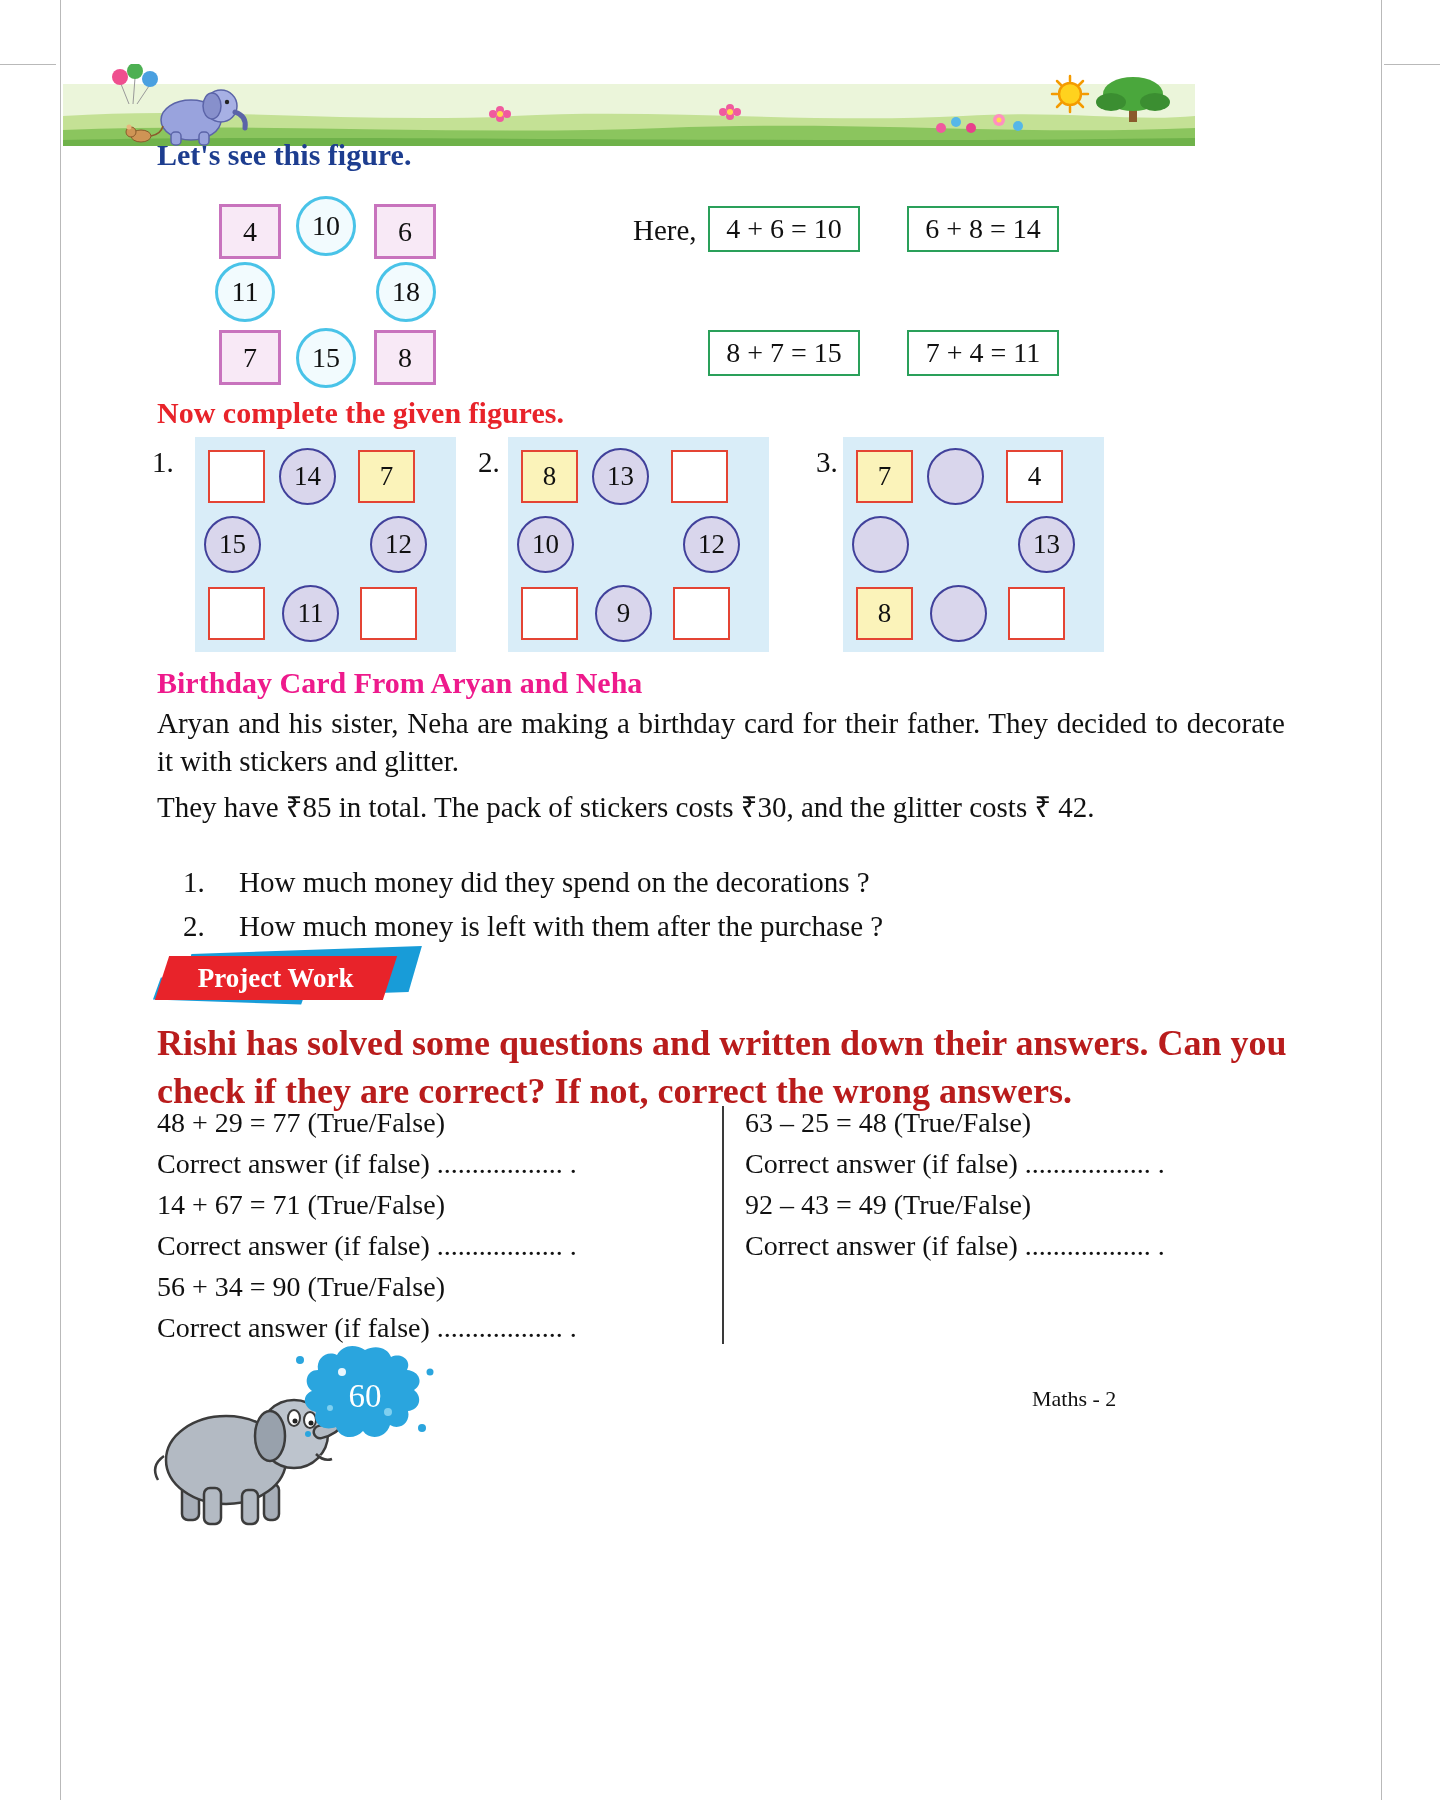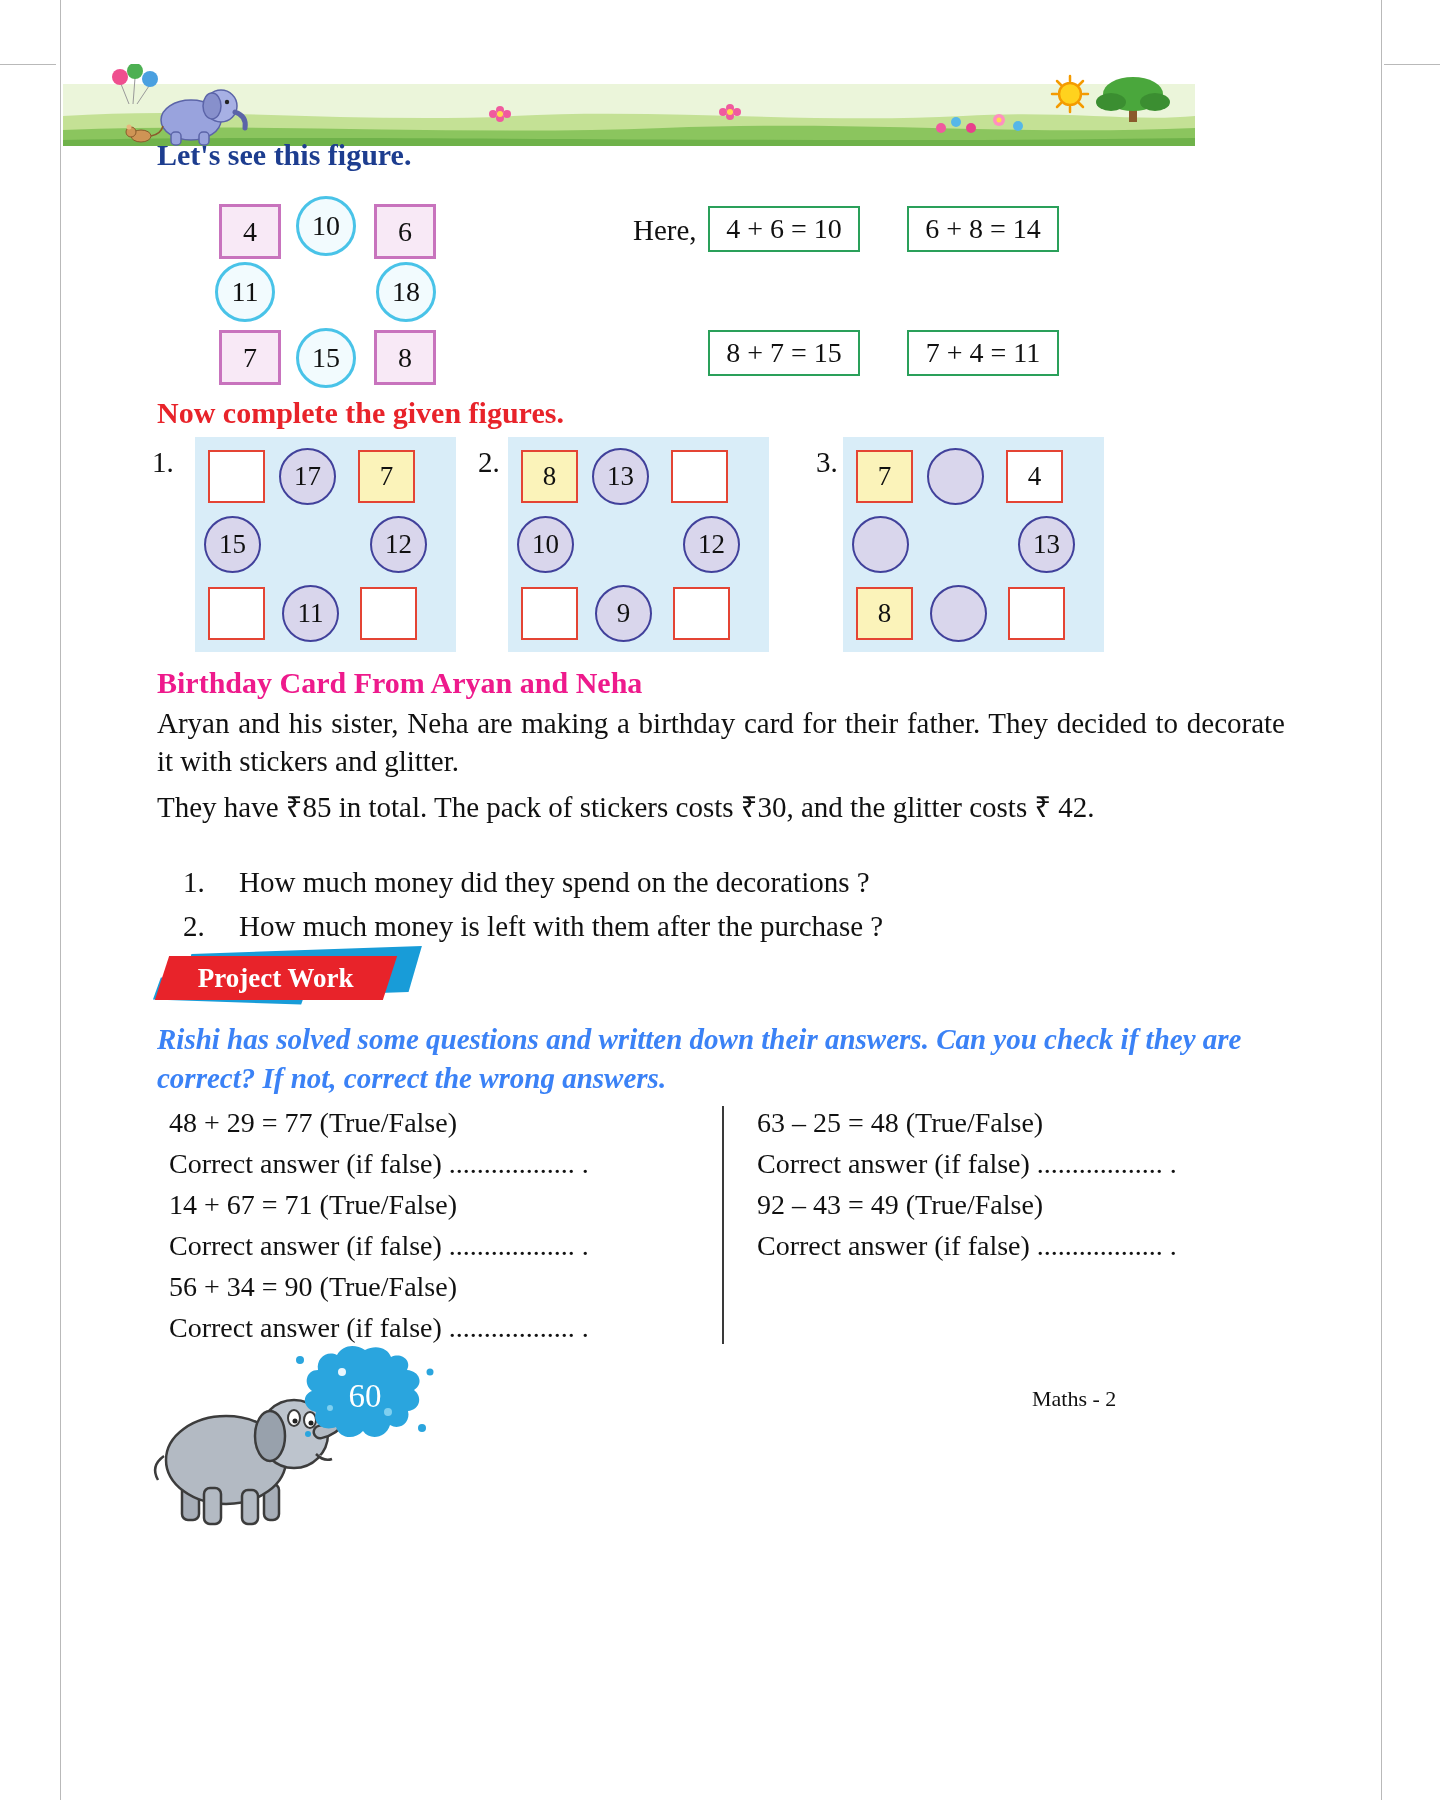--- a/index.html
+++ b/index.html
@@ -35,24 +35,24 @@
   
   .pw { position: absolute; left: 158px; top: 950px; width: 280px; height: 60px; }
   .pw-blue  { position: absolute; left: 28px; top: 0px; width: 228px; height: 46px; background: #189cd8;
               transform: skewX(-18deg) rotate(-2deg); }
   .pw-blue2 { position: absolute; left: -2px; top: 30px; width: 150px; height: 22px; background: #189cd8;
               transform: skewX(-18deg) rotate(2deg); }
   .pw-red { position: absolute; left: 4px; top: 6px; width: 228px; height: 44px; background: #e8232a;
             transform: skewX(-18deg); display: flex; align-items: center; justify-content: center; }
   .pw-red span { transform: skewX(18deg); color: #fff; font-weight: bold; font-size: 27px; }
 
-  .intro { position: absolute; left: 157px; top: 1020px; width: 1130px; font-size: 29px; font-weight: bold;
-           color: #3b82f6; line-height: 1.33; font-style: italic; }
+  .intro { position: absolute; left: 157px; top: 1020px; width: 1130px; font-size: 36px; font-weight: bold;
+           color: #b91c1c; line-height: 1.33; }
   .qcol { position: absolute; top: 1102px; width: 560px; font-size: 28px; }
-  .qcol .qline { height: 41px; line-height: 41px; white-space: nowrap; margin-left: 12px; }
+  .qcol .qline { height: 41px; line-height: 41px; white-space: nowrap; }
   .divider { position: absolute; left: 722px; top: 1106px; width: 2px; height: 238px; background: #3a3a3a; }
 
   .footer-edition { position: absolute; left: 1032px; top: 1386px; font-size: 22px; }
   .splash-wrap { position: absolute; left: 290px; top: 1342px; width: 150px; height: 108px; }
   .splash-num { position: absolute; left: 0; top: 0; width: 150px; height: 108px; display: flex;
                 align-items: center; justify-content: center; color: #fff; font-size: 33px; }
 </style>
 </head>
 <body>
 
@@ -178,21 +178,21 @@
     </div>
 
   <div class="hd" style="left:157px;top:396px;color:#e8232a">Now complete the given figures.</div>
 
   <div class="figlabel" style="left:152px;top:446px">1.</div>
   <div class="panel" style="left:195px;top:437px">
     <div class="sq" style="left:13px;top:13px">
         <span></span>
       </div>
     <div class="circ" style="left:84px;top:11px">
-        <span>17</span>
+        <span>14</span>
       </div>
     <div class="sq yellow" style="left:163px;top:13px">
         <span>7</span>
       </div>
     <div class="circ" style="left:9px;top:79px">
         <span>15</span>
       </div>
     <div class="circ" style="left:175px;top:79px">
         <span>12</span>
       </div>

